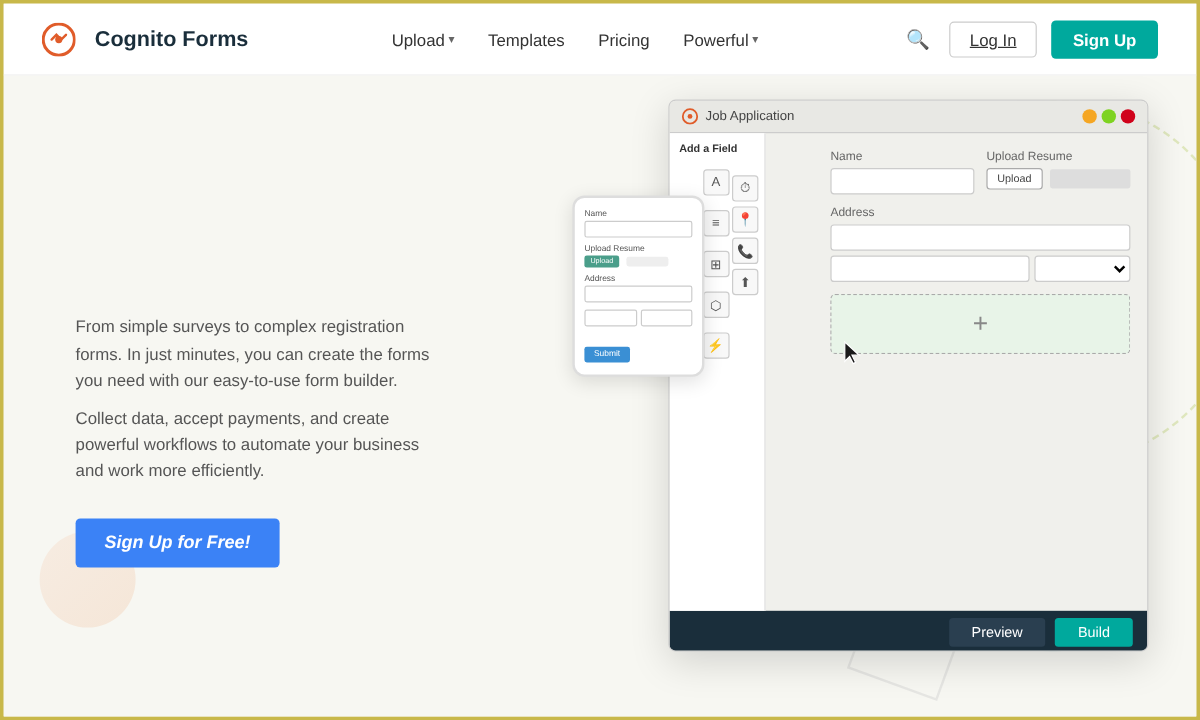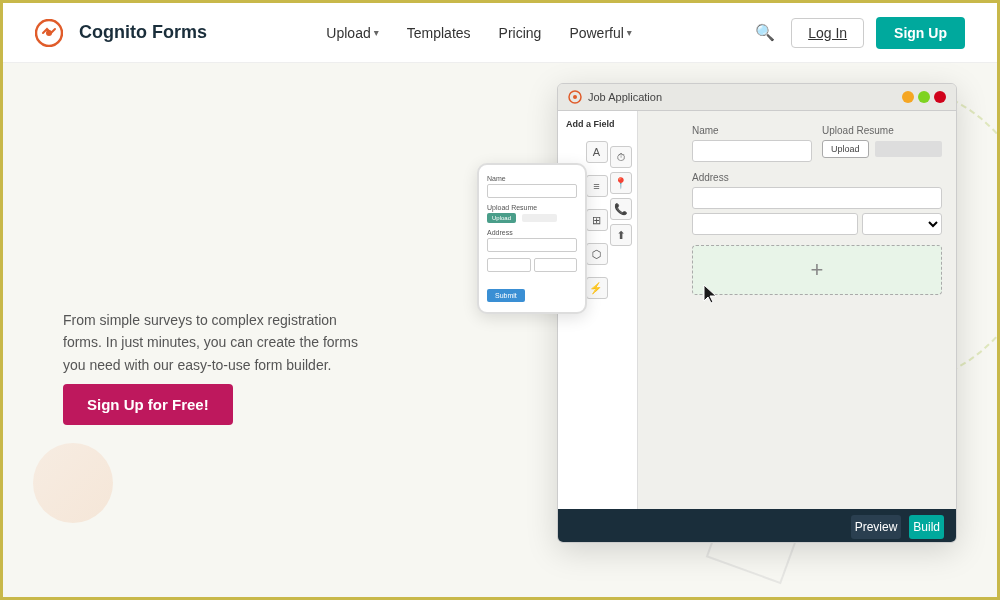--- a/index.html
+++ b/index.html
@@ -179,28 +179,29 @@
       max-width: 300px;
     }
     .hero-desc2 {
       font-size: 14px;
       color: #555;
       line-height: 1.6;
       margin-bottom: 28px;
       max-width: 300px;
     }
     .btn-cta {
-      background: #be185d;
+      background: #3b82f6;
       color: #fff;
       border: none;
       border-radius: 4px;
       padding: 12px 24px;
       font-size: 15px;
       font-weight: 700;
       cursor: pointer;
+      font-style: italic;
     }
 
     
     .form-mockup {
       position: absolute;
       right: 40px;
       top: 20px;
       width: 460px;
       height: 480px;
       z-index: 2;
@@ -430,21 +431,21 @@
     .fb-footer {
       height: 36px;
       background: #1a2e3b;
       display: flex;
       align-items: center;
       justify-content: flex-end;
       padding: 0 12px;
       gap: 8px;
     }
     .fb-footer-btn {
-      padding: 5px 4px;
+      padding: 5px 19px;
       border-radius: 3px;
       font-size: 12px;
       cursor: pointer;
       border: none;
       font-weight: 500;
     }
     .fb-footer-preview {
       background: #2a3f50;
       color: #fff;
     }
@@ -507,20 +508,21 @@
   <div class="deco-rect1"></div>
   <div class="deco-rect2"></div>
   <div class="deco-dashes"></div>
   <div class="deco-orange"></div>
 
   <div class="hero-text">
     <h1 class="hero-title">
       <br>
     </h1>
     <p class="hero-desc">From simple surveys to complex registration forms. In just minutes, you can create the forms you need with our easy-to-use form builder.</p>
+    <p class="hero-desc2">Collect data, accept payments, and create powerful workflows to automate your business and work more efficiently.</p>
     <button class="btn-cta">Sign Up for Free!</button>
   </div>
 
   <div class="form-mockup">
 
     <div class="phone-mockup">
       <div class="phone-field-label">Name</div>
       <div class="phone-field-input"></div>
       <div class="phone-field-label">Upload Resume</div>
       <div style="display:flex;align-items:center;gap:3px;margin-bottom:6px;">

